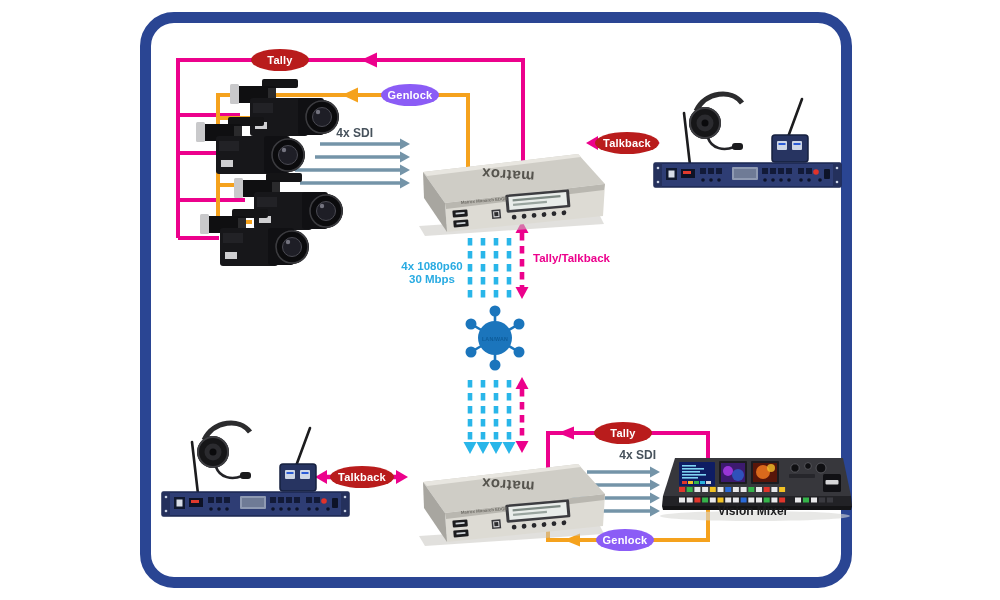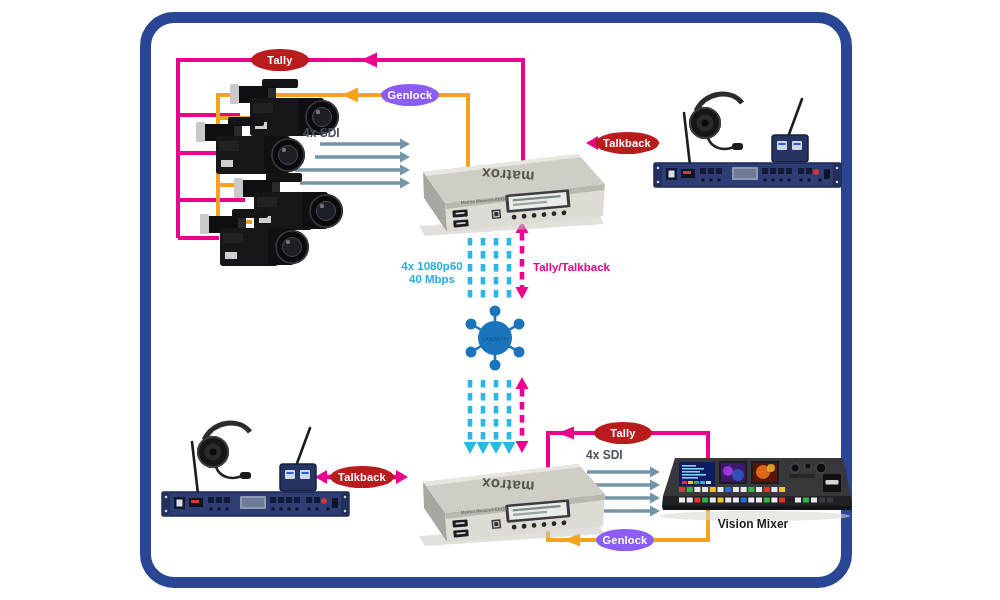--- a/index.html
+++ b/index.html
@@ -8,21 +8,21 @@
   .frame{position:absolute;left:140px;top:12px;width:712px;height:576px;
          border:11px solid #2a4593;border-radius:34px;box-sizing:border-box;z-index:1;}
   svg.wires{position:absolute;left:0;top:0;z-index:5;}
   svg.obj{position:absolute;z-index:10;}
   .pill{position:absolute;display:flex;align-items:center;justify-content:center;
         color:#fff;font-weight:bold;font-size:11px;border-radius:50%;z-index:30;
         letter-spacing:.2px;}
   .pill.pink{background:#b91c1c;}
   .pill.orange{background:#8b5cf6;}
   .lbl{position:absolute;font-weight:bold;z-index:25;}
-  .lbl.steel{color:#47525c;font-size:12px;text-align:left;}
+  .lbl.steel{color:#47525c;font-size:12px;text-align:right;}
   .lbl.cyan{color:#29abe2;font-size:11.5px;text-align:center;line-height:13px;}
   .lbl.pinktxt{color:#ec018c;font-size:11.5px;}
   .lbl.dark{color:#1d1d1f;font-size:12px;text-align:center;}
   .brandtxt{font-size:15px;font-weight:bold;fill:#56544e;text-anchor:middle;letter-spacing:.5px;}
   .modeltxt{font-size:4.3px;fill:#6e6c66;font-weight:bold;}
   .hubtxt{font-size:5.3px;font-weight:bold;fill:#0d5c9a;text-anchor:middle;letter-spacing:.2px;}
 </style>
 </head>
 <body>
 
@@ -351,23 +351,23 @@
     <text x="38" y="40.5" class="hubtxt">LAN/WAN</text>
   </svg>
 
   <div class="pill pink" style="left:251px;top:49px;width:58px;height:22px">Tally</div>
   <div class="pill orange" style="left:381px;top:84px;width:58px;height:22px">Genlock</div>
   <div class="lbl steel" style="left:303px;top:126px;width:70px">4x SDI</div>
   <div class="pill pink" style="left:595px;top:132px;width:64px;height:22px">Talkback</div>
 
   <div class="lbl cyan" style="left:392px;top:260px;width:80px">
     <span>4x 1080p60</span><br>
-    <span>40 Mbps</span>
+    <span>30 Mbps</span>
   </div>
-  <div class="lbl pinktxt" style="left:533px;top:261px">Tally/Talkback</div>
+  <div class="lbl pinktxt" style="left:533px;top:252px">Tally/Talkback</div>
 
   <div class="pill pink" style="left:330px;top:466px;width:64px;height:22px">Talkback</div>
   <div class="pill pink" style="left:594px;top:422px;width:58px;height:22px">Tally</div>
   <div class="lbl steel" style="left:586px;top:448px;width:70px">4x SDI</div>
   <div class="pill orange" style="left:596px;top:529px;width:58px;height:22px">Genlock</div>
-  <div class="lbl dark" style="left:703px;top:517px;width:100px">Vision Mixer</div>
+  <div class="lbl dark" style="left:703px;top:504px;width:100px">Vision Mixer</div>
 
 </div>
 
 </body></html>

